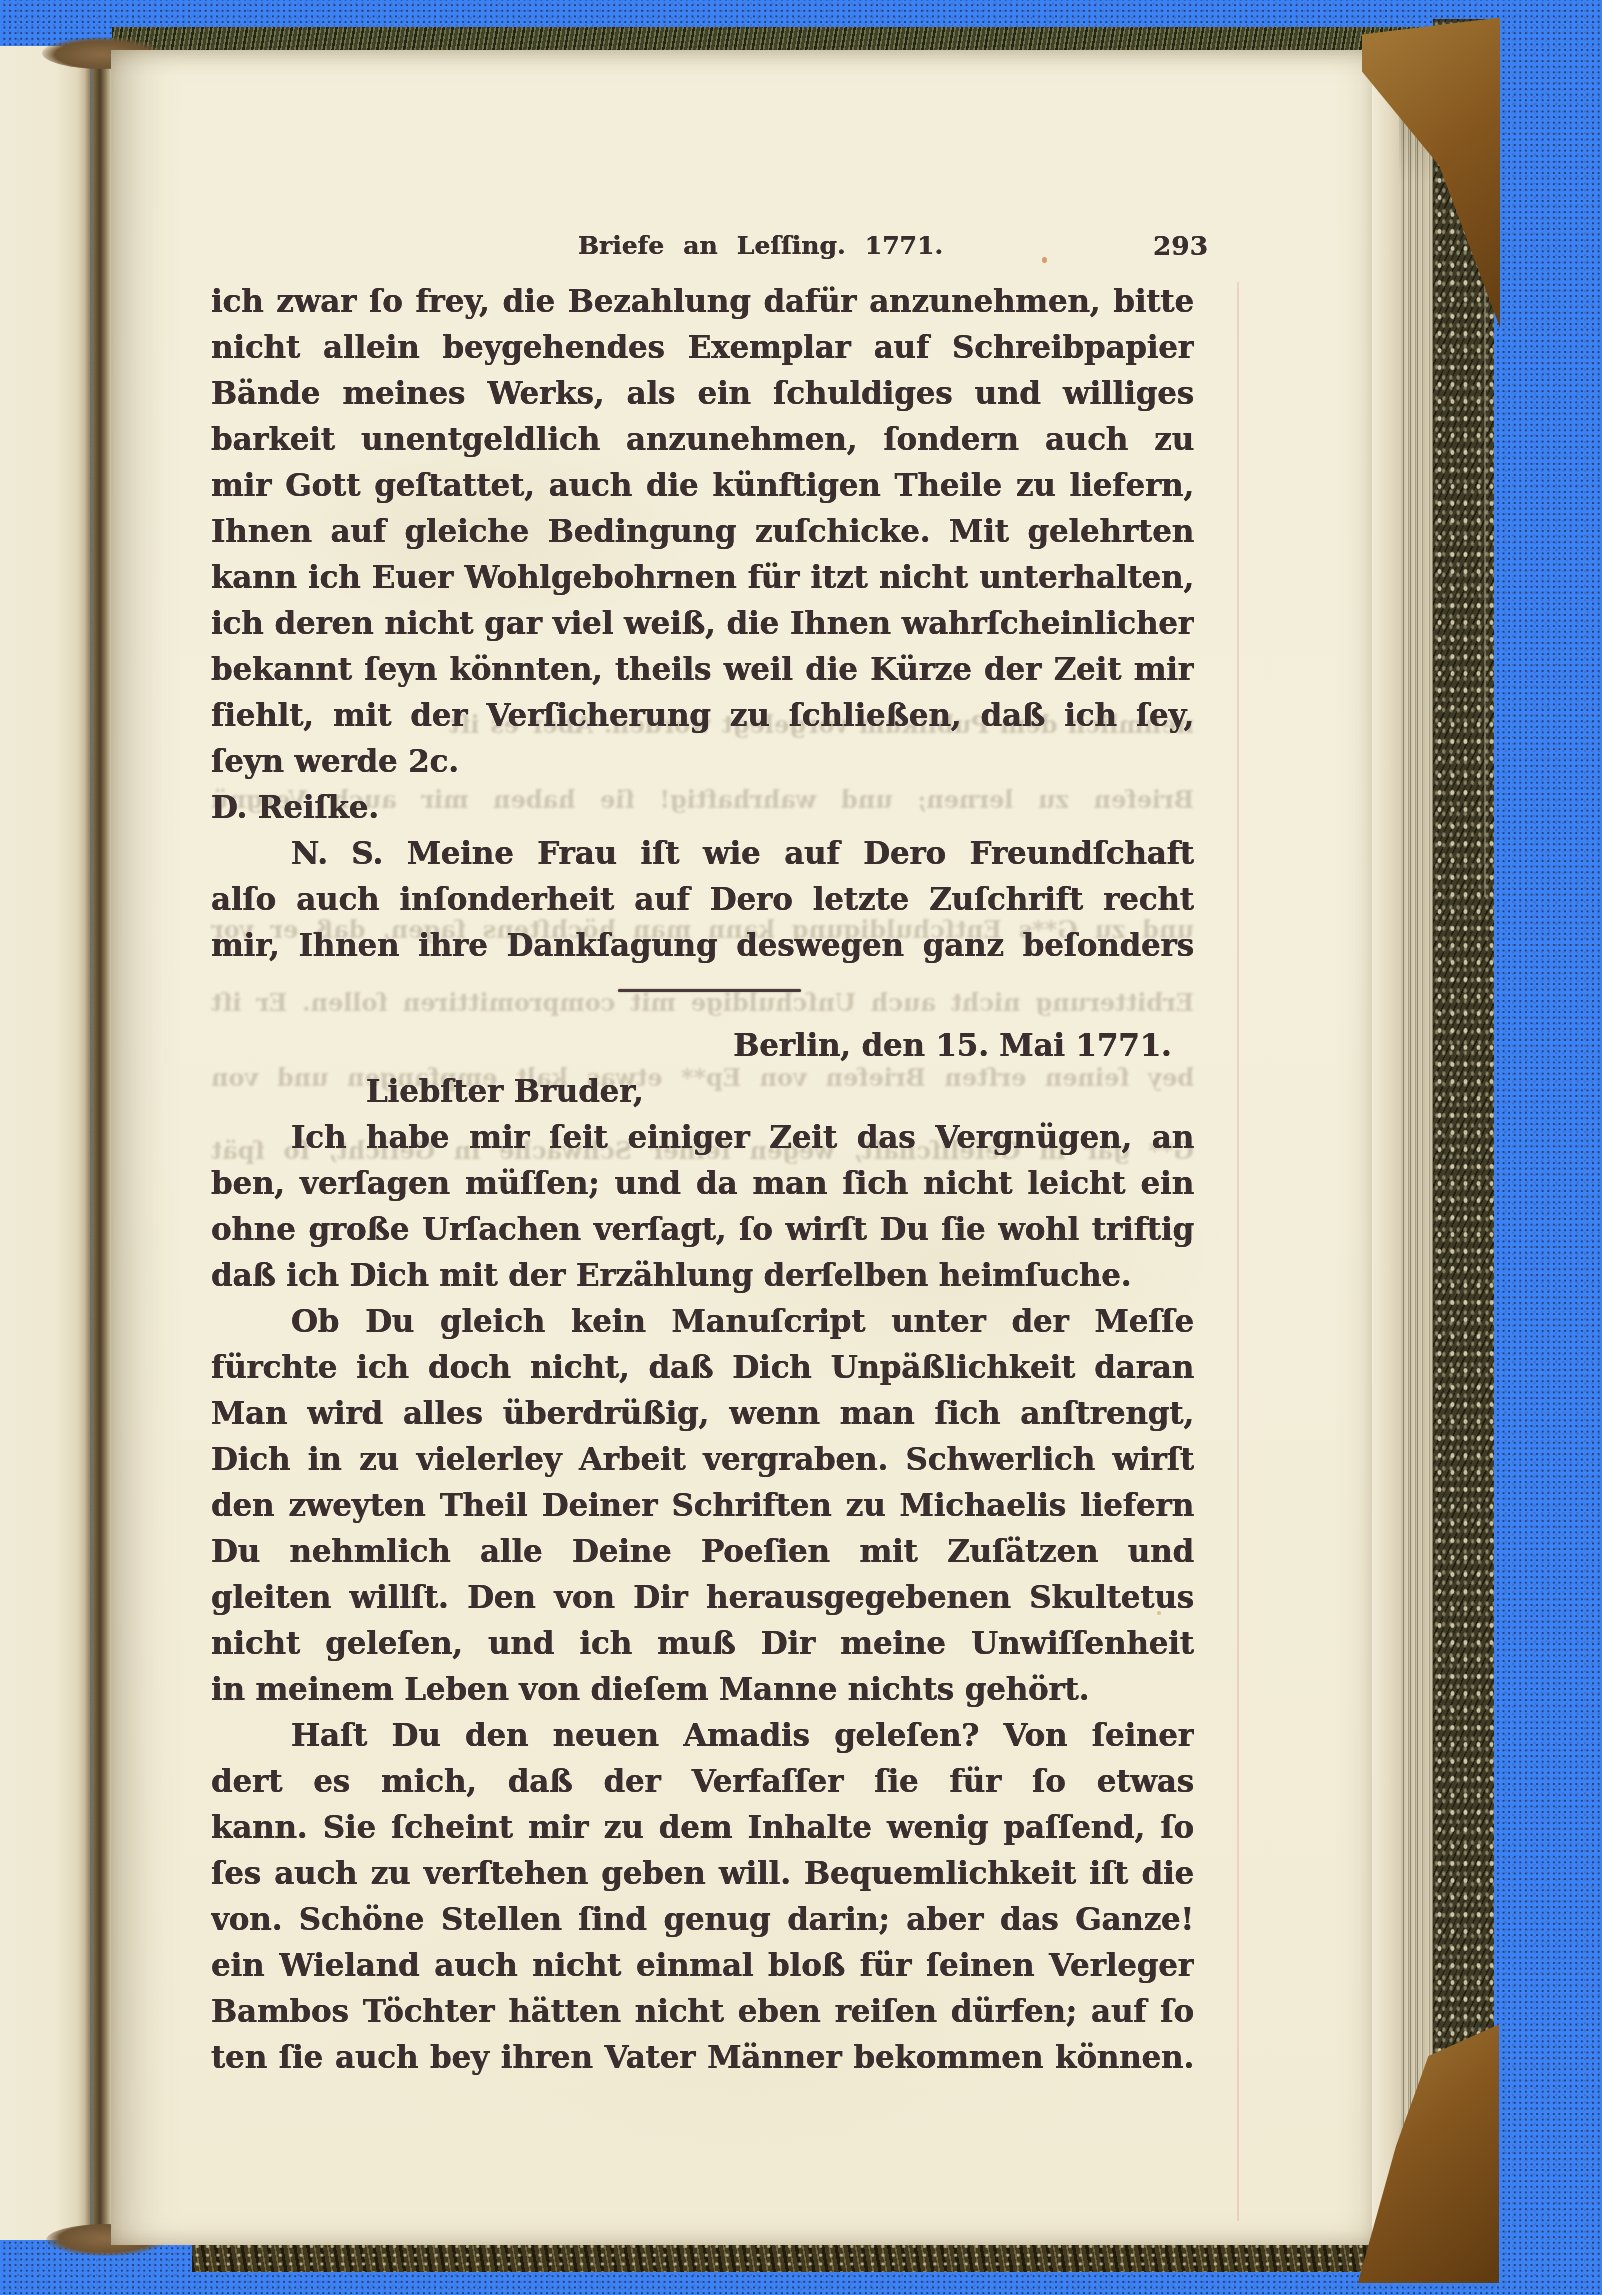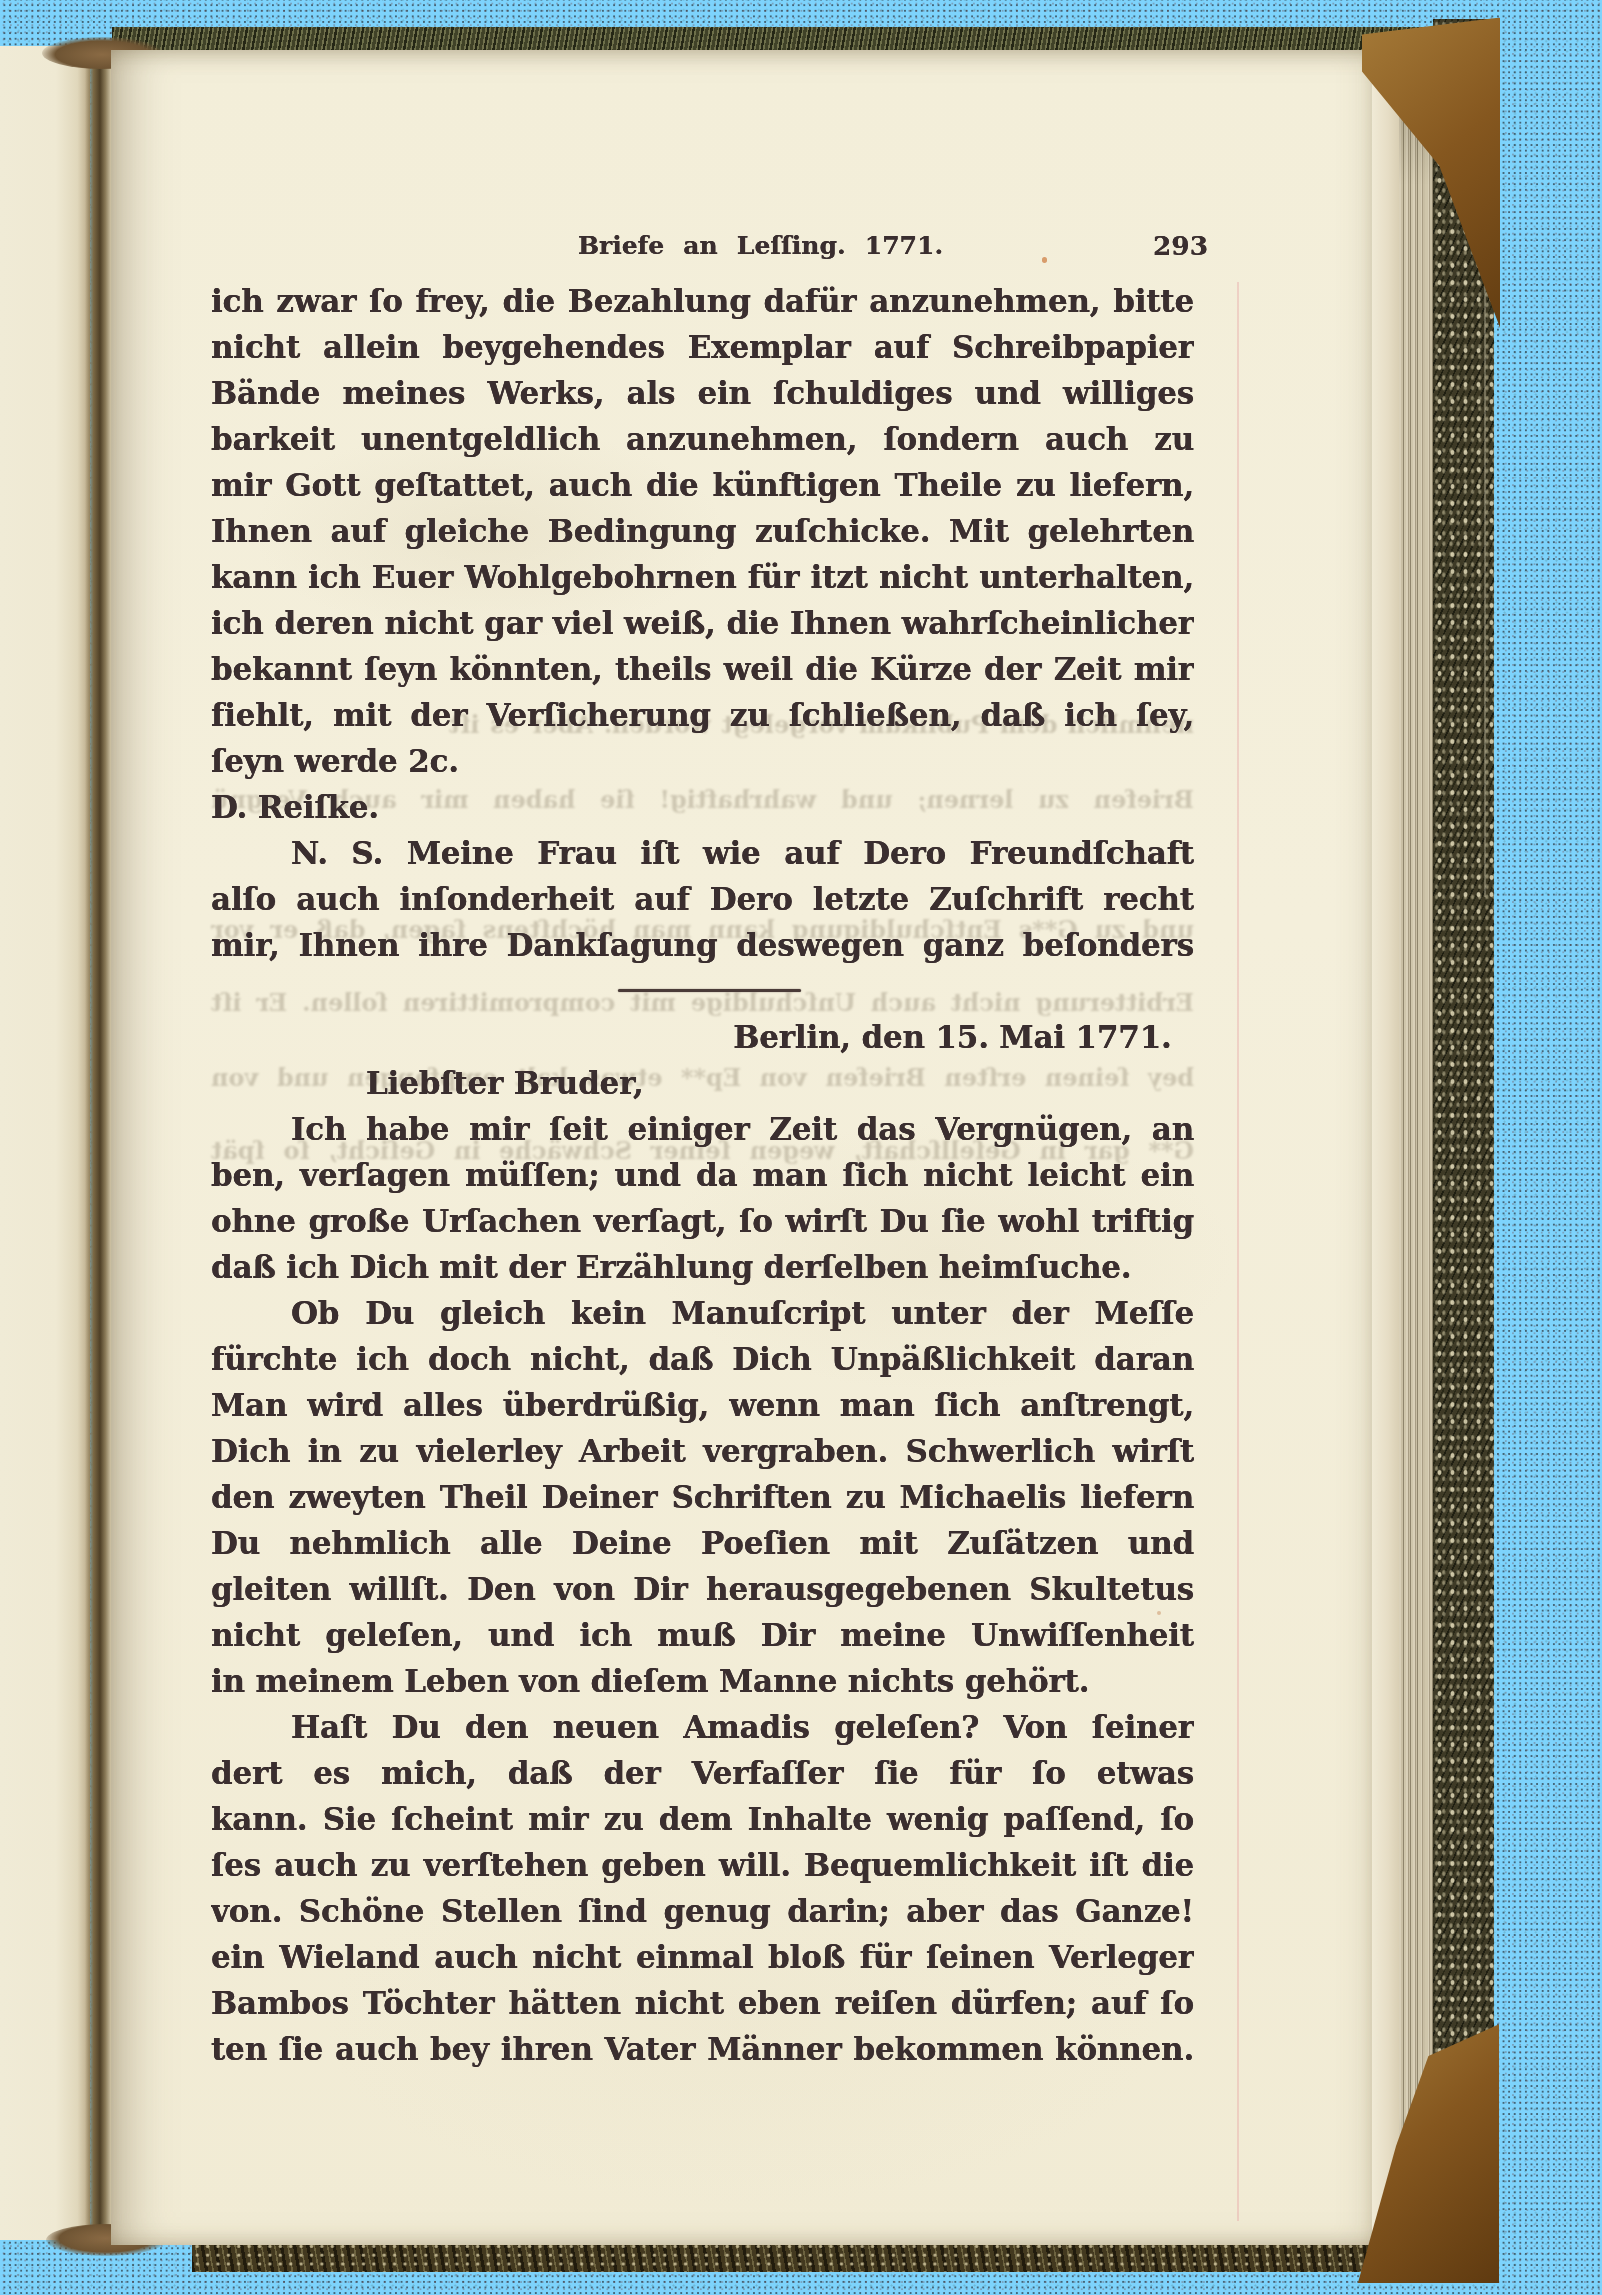--- a/index.html
+++ b/index.html
@@ -1,17 +1,17 @@
 <!DOCTYPE html>
 <html style="font-size:13px"><head>
 <meta charset="utf-8">
 <style>
   html,body{margin:0;padding:0;background:#120809;}
   .scene{position:relative;width:1602px;height:2295px;overflow:hidden;
-         background:#7dd3fc;font-family:"DejaVu Serif", serif;}
+         background:#3b82f6;font-family:"DejaVu Serif", serif;}
   .scene::before{content:"";position:absolute;inset:0;
     background-image:
       radial-gradient(rgba(110,50,50,.30) 0.8px, transparent 1.3px),
       radial-gradient(rgba(55,85,70,.22) 0.8px, transparent 1.3px),
       radial-gradient(rgba(20,10,10,.55) 0.8px, transparent 1.4px);
     background-size:7.2px 7.2px,10.4px 10.4px,5.6px 5.6px;
     background-position:0 0,3.2px 4.8px,1.6px 2.4px;pointer-events:none;}
   
   .top-marble{position:absolute;left:112px;top:27px;width:1383px;height:26px;
     background-color:#4c4e33;
@@ -75,21 +75,21 @@
   .page-number{position:absolute;left:1035px;top:172px;width:62px;height:48px;
     line-height:48px;text-align:right;font-size:26.4px;font-weight:700;color:#3a2e2f;
     text-shadow:0 0 0.5px #3a2e2f;}
   .text-block{position:absolute;left:100px;top:228px;width:983px;color:#3a2e2f;
     font-size:31px;font-weight:700;letter-spacing:-0.2px;
     text-shadow:0 0 0.5px #3a2e2f,0.3px 0.3px 0 rgba(58,46,47,.3);}
   .line{height:46px;line-height:46px;text-align:justify;overflow:hidden;}
   .line.just{text-align-last:justify;}
   .line.ind{text-indent:80px;}
   .signature{height:46px;line-height:46px;text-align:left;padding-right:34px;}
-  .dateline{height:46px;line-height:46px;text-align:right;padding-right:22.4px;}
+  .dateline{height:46px;line-height:46px;text-align:right;padding-right:22.4px;margin-top:8px;}
   .salutation{height:46px;line-height:46px;padding-left:155px;}
   .rule-slot{height:46px;position:relative;}
   .divider-rule{position:absolute;left:407px;top:21px;width:183px;height:3.2px;
     background:#4a3b38;border-radius:1.6px;box-shadow:0 0 1.2px rgba(74,59,56,.8);}
   .ghost-layer{position:absolute;left:0;top:0;width:1261px;height:2195px;overflow:hidden;}
   .ghost-line{position:absolute;height:45px;line-height:45px;
     font-size:24px;font-weight:700;color:#857a64;opacity:.34;
     filter:blur(1px);transform:scaleX(-1);
     text-align:justify;text-align-last:justify;overflow:hidden;}
   .scan-line{position:absolute;left:1126px;top:232px;width:2.4px;height:1939px;

